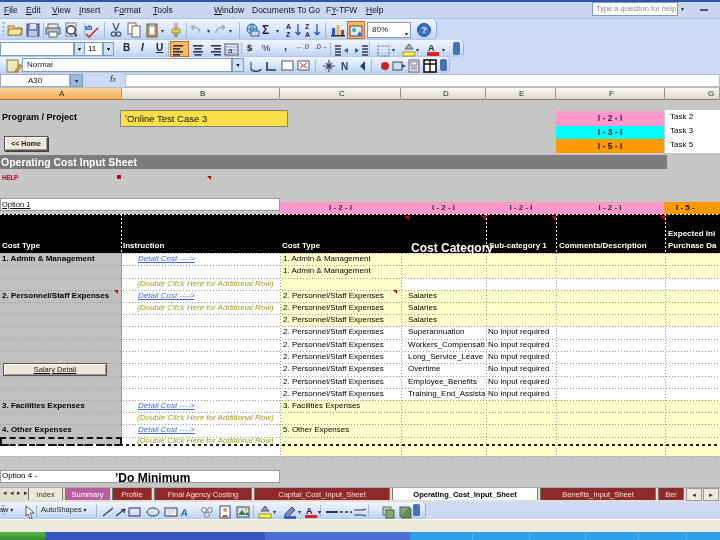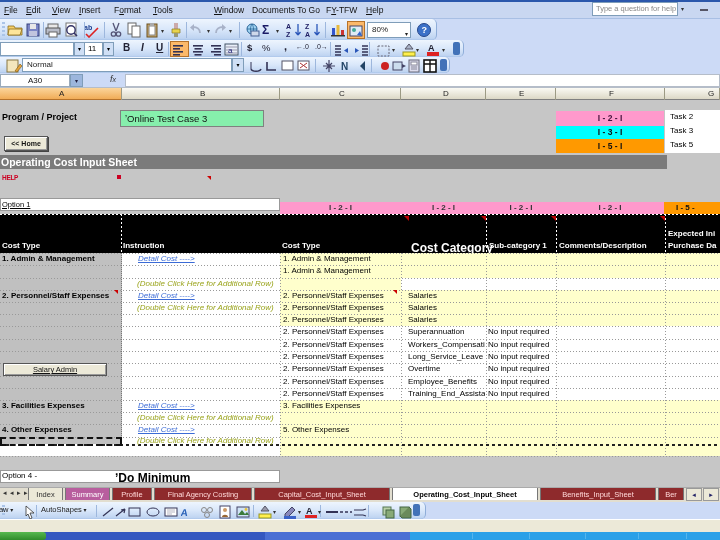--- a/index.html
+++ b/index.html
@@ -258,21 +258,21 @@
 <div class="ab" style="left:443px;top:88px;font-size:8px;line-height:12px;color:#222;">D</div>
 <div class="ab" style="left:486px;top:88px;width:70px;height:12px;border-right:1px solid #9c9a84;"></div>
 <div class="ab" style="left:519px;top:88px;font-size:8px;line-height:12px;color:#222;">E</div>
 <div class="ab" style="left:556px;top:88px;width:109px;height:12px;border-right:1px solid #9c9a84;"></div>
 <div class="ab" style="left:609px;top:88px;font-size:8px;line-height:12px;color:#222;">F</div>
 <div class="ab" style="left:665px;top:88px;width:55px;height:12px;border-right:1px solid #9c9a84;"></div>
 <div class="ab" style="left:708px;top:88px;font-size:8px;line-height:12px;color:#222;">G</div>
 <div class="ab" style="left:0;top:100px;width:720px;height:387px;background:#c6c6c6;"></div>
 <div class="ab" style="left:665px;top:110px;width:55px;height:43px;background:#fff;"></div>
 <div class="ab" style="left:2px;top:112px;font-size:9px;font-weight:bold;color:#000;">Program / Project</div>
-<div class="ab" style="left:120px;top:110px;width:144px;height:17px;background:#86efac;border:1px solid #808080;font-size:9.5px;line-height:15px;padding-left:4px;color:#111;">ʼOnline Test Case 3</div>
+<div class="ab" style="left:120px;top:110px;width:168px;height:17px;background:#fde047;border:1px solid #808080;font-size:9.5px;line-height:15px;padding-left:4px;color:#111;">ʼOnline Test Case 3</div>
 <div class="ab" style="left:556px;top:111px;width:108px;height:15px;background:#ff99cc;font-size:8.5px;font-weight:bold;text-align:center;line-height:15px;color:#44123b;">I - 2 - I</div>
 <div class="ab" style="left:556px;top:126px;width:108px;height:13px;background:#00ffff;font-size:8.5px;font-weight:bold;text-align:center;line-height:13px;color:#111;">I - 3 - I</div>
 <div class="ab" style="left:556px;top:139px;width:108px;height:14px;background:#ff9900;font-size:8.5px;font-weight:bold;text-align:center;line-height:14px;color:#111;">I - 5 - I</div>
 <div class="ab" style="left:670px;top:112px;font-size:8px;color:#000;">Task 2</div>
 <div class="ab" style="left:670px;top:126px;font-size:8px;color:#000;">Task 3</div>
 <div class="ab" style="left:670px;top:140px;font-size:8px;color:#000;">Task 5</div>
 <div class="ab" style="left:4px;top:136px;width:44px;height:15px;background:#ece9d8;border:1px solid #555;box-shadow:inset 1px 1px 0 #fff, inset -1px -1px 0 #999, 1px 1px 0 #444;font-size:7px;font-weight:bold;text-align:center;line-height:14px;color:#111;">&lt;&lt; Home</div>
 <div class="ab" style="left:0;top:155px;width:667px;height:14px;background:#7b7b7b;font-size:10.5px;font-weight:bold;color:#fff;line-height:14px;padding-left:1px;">Operating Cost Input Sheet</div>
 <div class="ab" style="left:2px;top:174px;font-size:6.5px;font-weight:bold;color:#cc0022;letter-spacing:-0.3px;">HELP</div>
 <div class="ab" style="left:117px;top:175px;width:4px;height:4px;background:#cc0022;"></div>
@@ -363,21 +363,21 @@
 <div class="cell " style="left:408px;top:351px;width:77px;overflow:hidden;">Long_Service_Leave</div>
 <div class="cell " style="left:408px;top:363px;width:77px;overflow:hidden;">Overtime</div>
 <div class="cell " style="left:408px;top:376px;width:77px;overflow:hidden;">Employee_Benefits</div>
 <div class="cell " style="left:408px;top:388px;width:77px;overflow:hidden;">Training_End_Assistance</div>
 <div class="cell " style="left:488px;top:326px;">No input required</div>
 <div class="cell " style="left:488px;top:339px;">No input required</div>
 <div class="cell " style="left:488px;top:351px;">No input required</div>
 <div class="cell " style="left:488px;top:363px;">No input required</div>
 <div class="cell " style="left:488px;top:376px;">No input required</div>
 <div class="cell " style="left:488px;top:388px;">No input required</div>
-<div class="ab" style="left:3px;top:363px;width:104px;height:13px;background:#ece9d8;border:1px solid #555;box-shadow:inset 1px 1px 0 #fff, inset -1px -1px 0 #999;font-size:7.5px;text-align:center;line-height:12px;color:#111;"><span style="text-decoration:underline;">Salary Admin</span></div>
+<div class="ab" style="left:3px;top:363px;width:104px;height:13px;background:#ece9d8;border:1px solid #555;box-shadow:inset 1px 1px 0 #fff, inset -1px -1px 0 #999;font-size:7.5px;text-align:center;line-height:12px;color:#111;"><span style="text-decoration:underline;">Salary Detail</span></div>
 <div class="cell " style="left:2px;top:400px;font-weight:bold;color:#000;">3. Facilities Expenses</div>
 <div class="cell " style="left:138px;top:400px;color:#3b6bd6;font-style:italic;text-decoration:underline;">Detail Cost ----&gt;</div>
 <div class="cell " style="left:283px;top:400px;">3. Facilities Expenses</div>
 <div class="cell " style="left:137px;top:412px;color:#9aa41c;font-style:italic;">(Double Click Here for Additional Row)</div>
 <div class="cell " style="left:2px;top:424px;font-weight:bold;color:#000;">4. Other Expenses</div>
 <div class="cell " style="left:138px;top:424px;color:#3b6bd6;font-style:italic;text-decoration:underline;">Detail Cost ----&gt;</div>
 <div class="cell " style="left:283px;top:424px;">5. Other Expenses</div>
 <div class="cell " style="left:137px;top:437px;color:#9aa41c;font-style:italic;line-height:8px;">(Double Click Here for Additional Row)</div>
 <div class="ab" style="left:0px;top:437px;width:122px;height:9px;border:2px dashed #111;"></div>
 <div class="ab" style="left:0;top:470px;width:280px;height:13px;background:#fff;border:1px solid #999;"></div>

